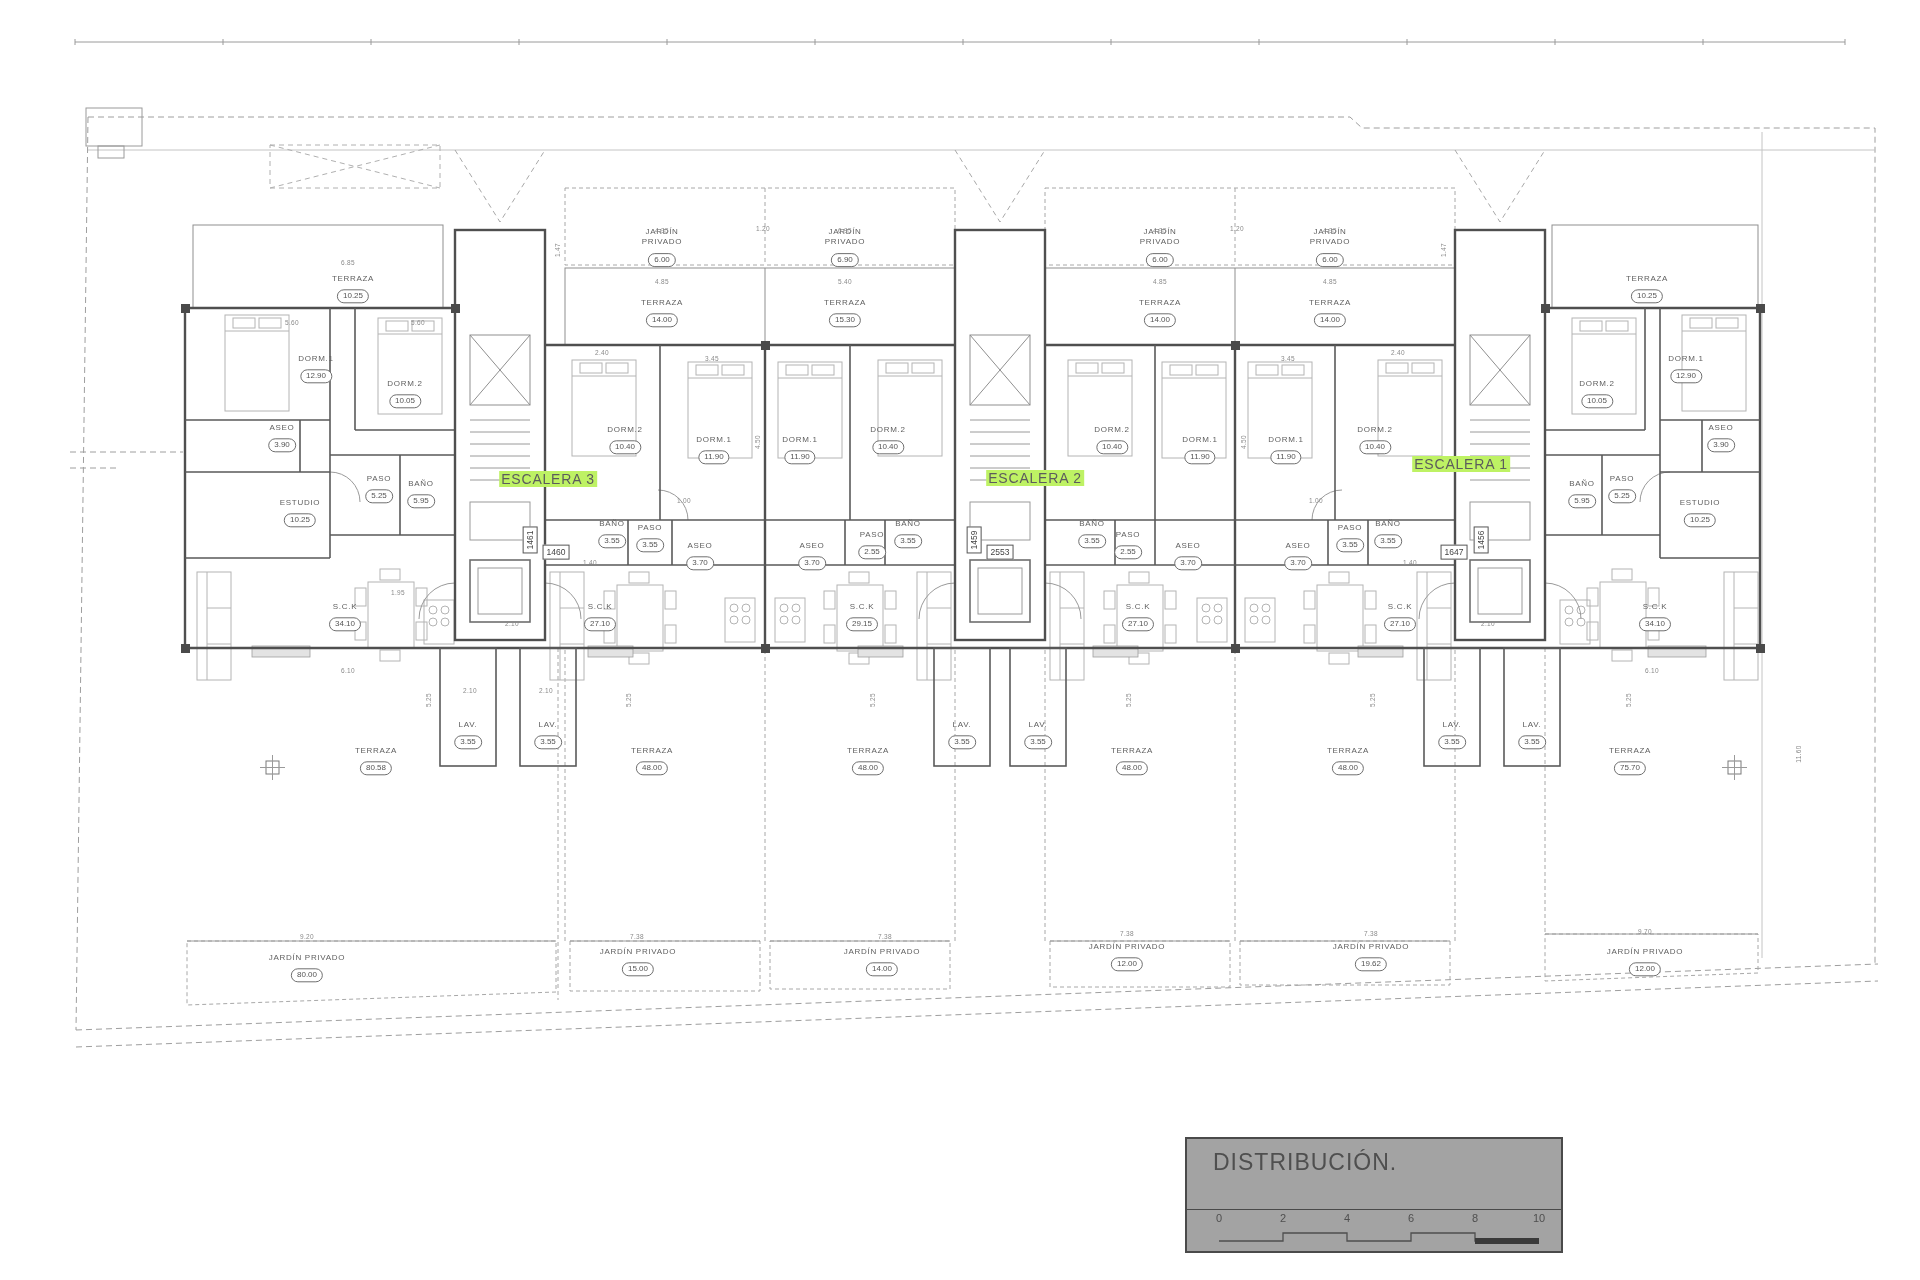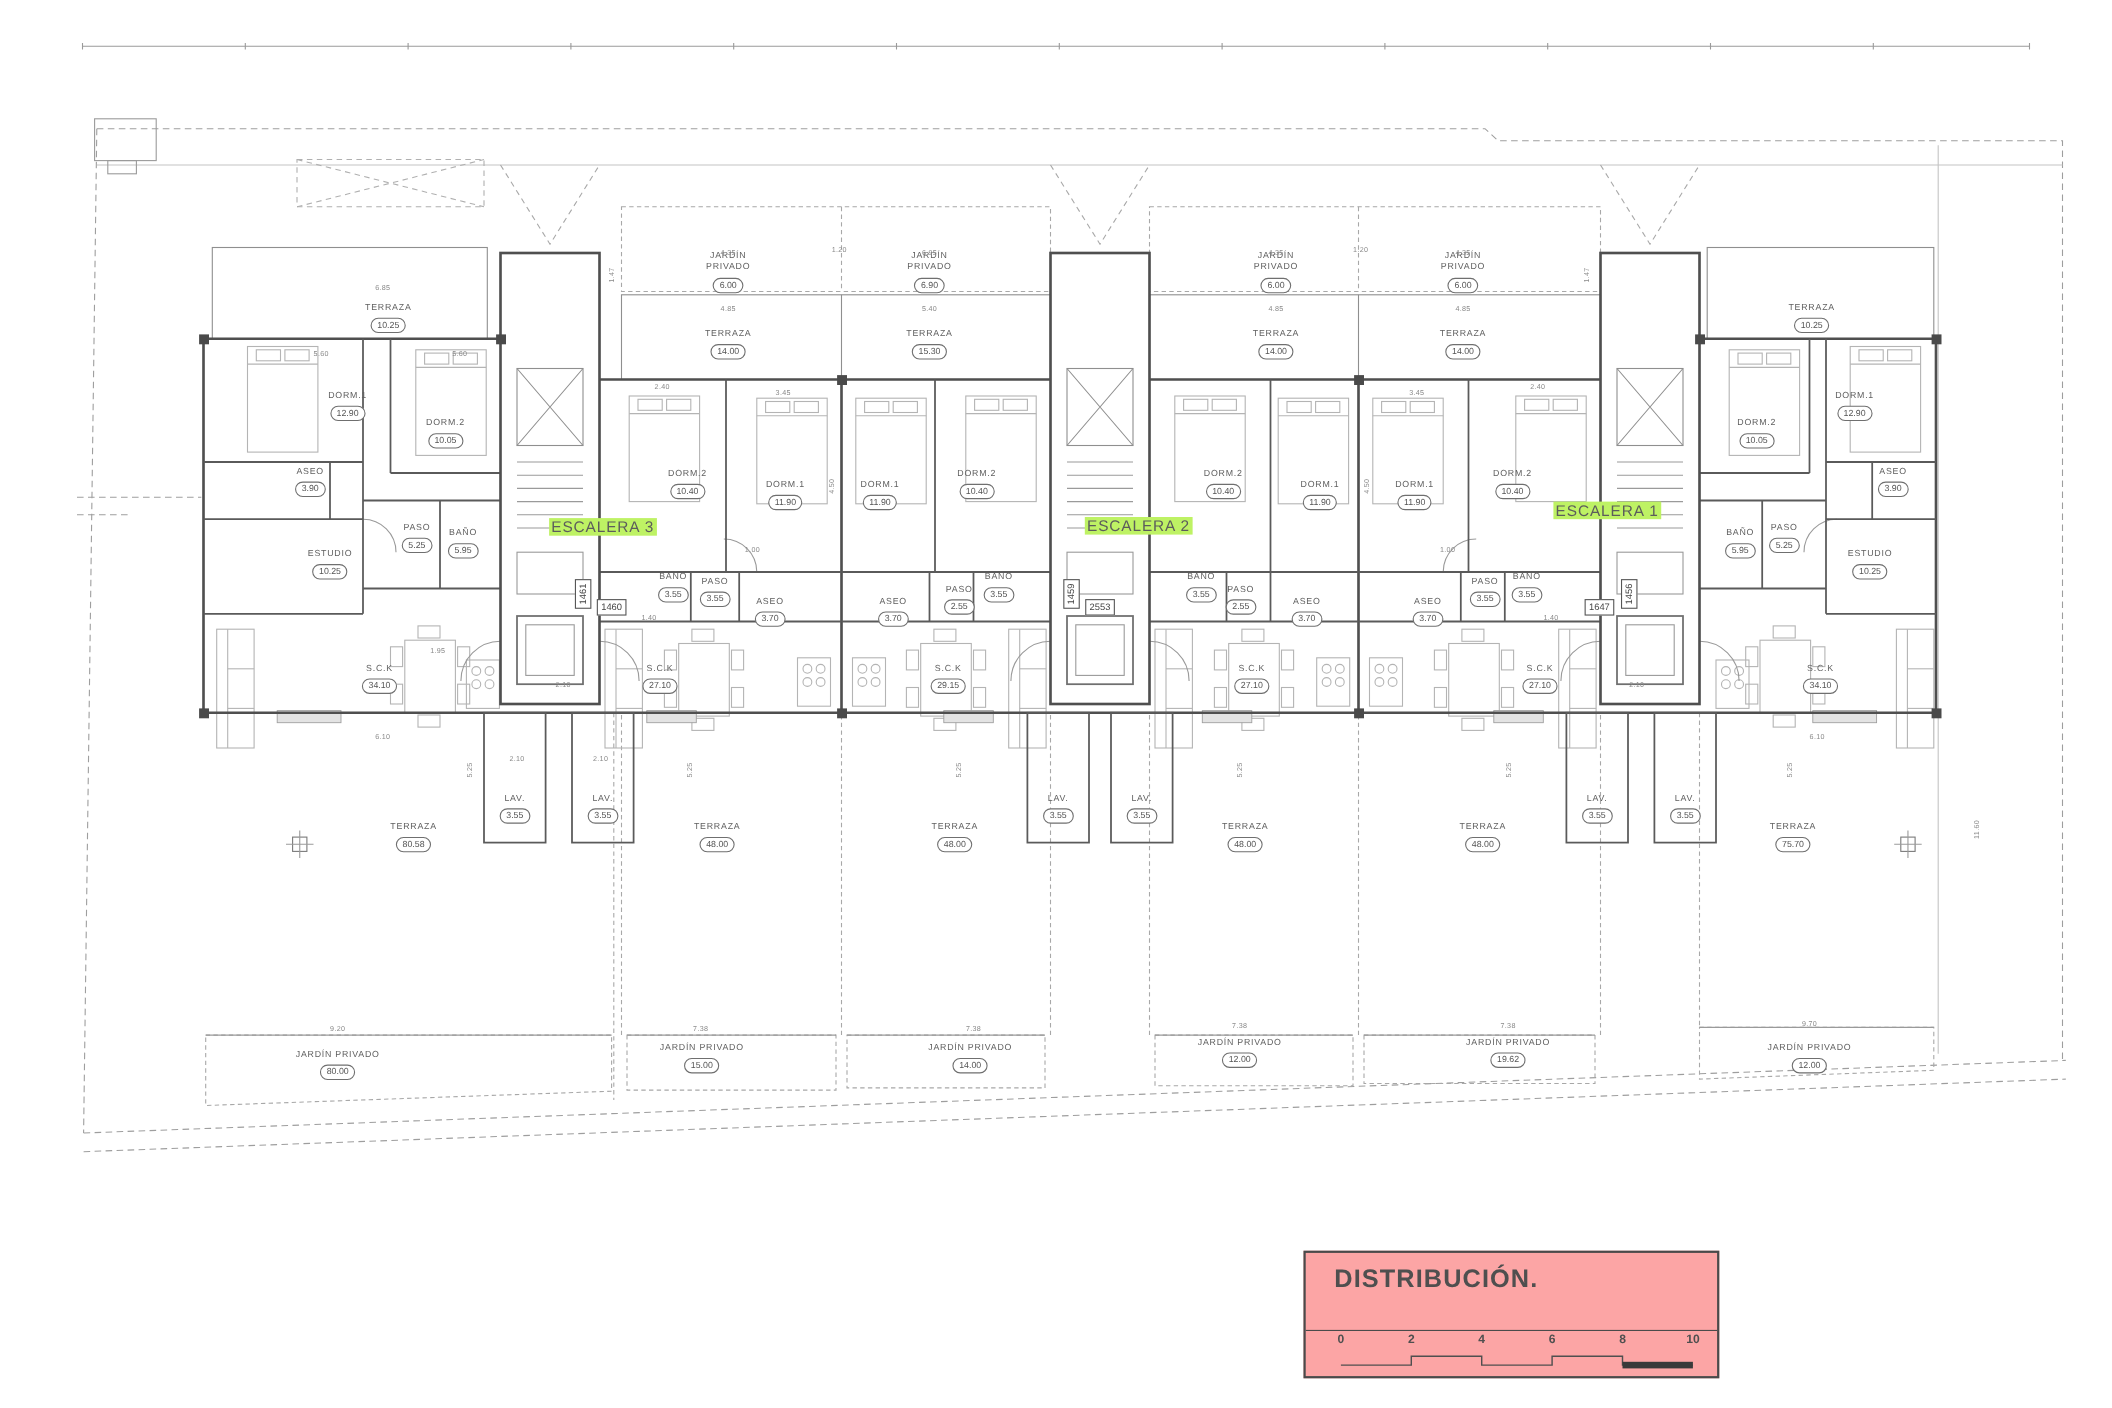--- a/index.html
+++ b/index.html
@@ -9,21 +9,21 @@
   #label-layer{position:absolute;left:0;top:0;width:100%;height:100%;}
   #label-layer > div{position:absolute;transform:translate(-50%,-50%);text-align:center;white-space:nowrap;}
   #label-layer > div.vert{transform:translate(-50%,-50%) rotate(-90deg);}
   .rlabel .rname{font-size:8px;letter-spacing:.7px;color:#606060;line-height:1.3;}
   .rlabel .rbox{display:inline-block;border:1px solid #6f6f6f;border-radius:7px;padding:0 5px;
                 font-size:8px;color:#555;background:#fff;margin-top:2px;line-height:1.5;}
   .slabel .sname{font-size:14px;letter-spacing:.8px;color:#5c5c5c;background:#bef264;padding:0 2px;}
   .pnum{font-size:8.5px;color:#444;border:1px solid #555;background:#fff;padding:0 3px;line-height:1.5;}
   .dim{font-size:6.5px;color:#8a8a8a;letter-spacing:.3px;}
   .titleblock{position:absolute;left:1185px;top:1137px;width:378px;height:116px;
-              border:2px solid #4a4a4a;background:#fca5a5;box-sizing:border-box;font-weight:bold;}
+              border:2px solid #4a4a4a;background:#a3a3a3;box-sizing:border-box;}
   .tb-title{padding:9px 0 0 26px;font-size:23px;letter-spacing:1px;color:#4f4f4f;line-height:1.28;}
   .tb-scalebar{position:absolute;left:0;bottom:0;width:100%;height:41px;border-top:1.5px solid #4a4a4a;}
   #scalenums span{position:absolute;top:2px;transform:translateX(-50%);font-size:11px;color:#4f4f4f;}
 </style>
 </head>
 <body>
 
 <div class="page">
 
   <svg class="plan-svg" width="1920" height="1280">

